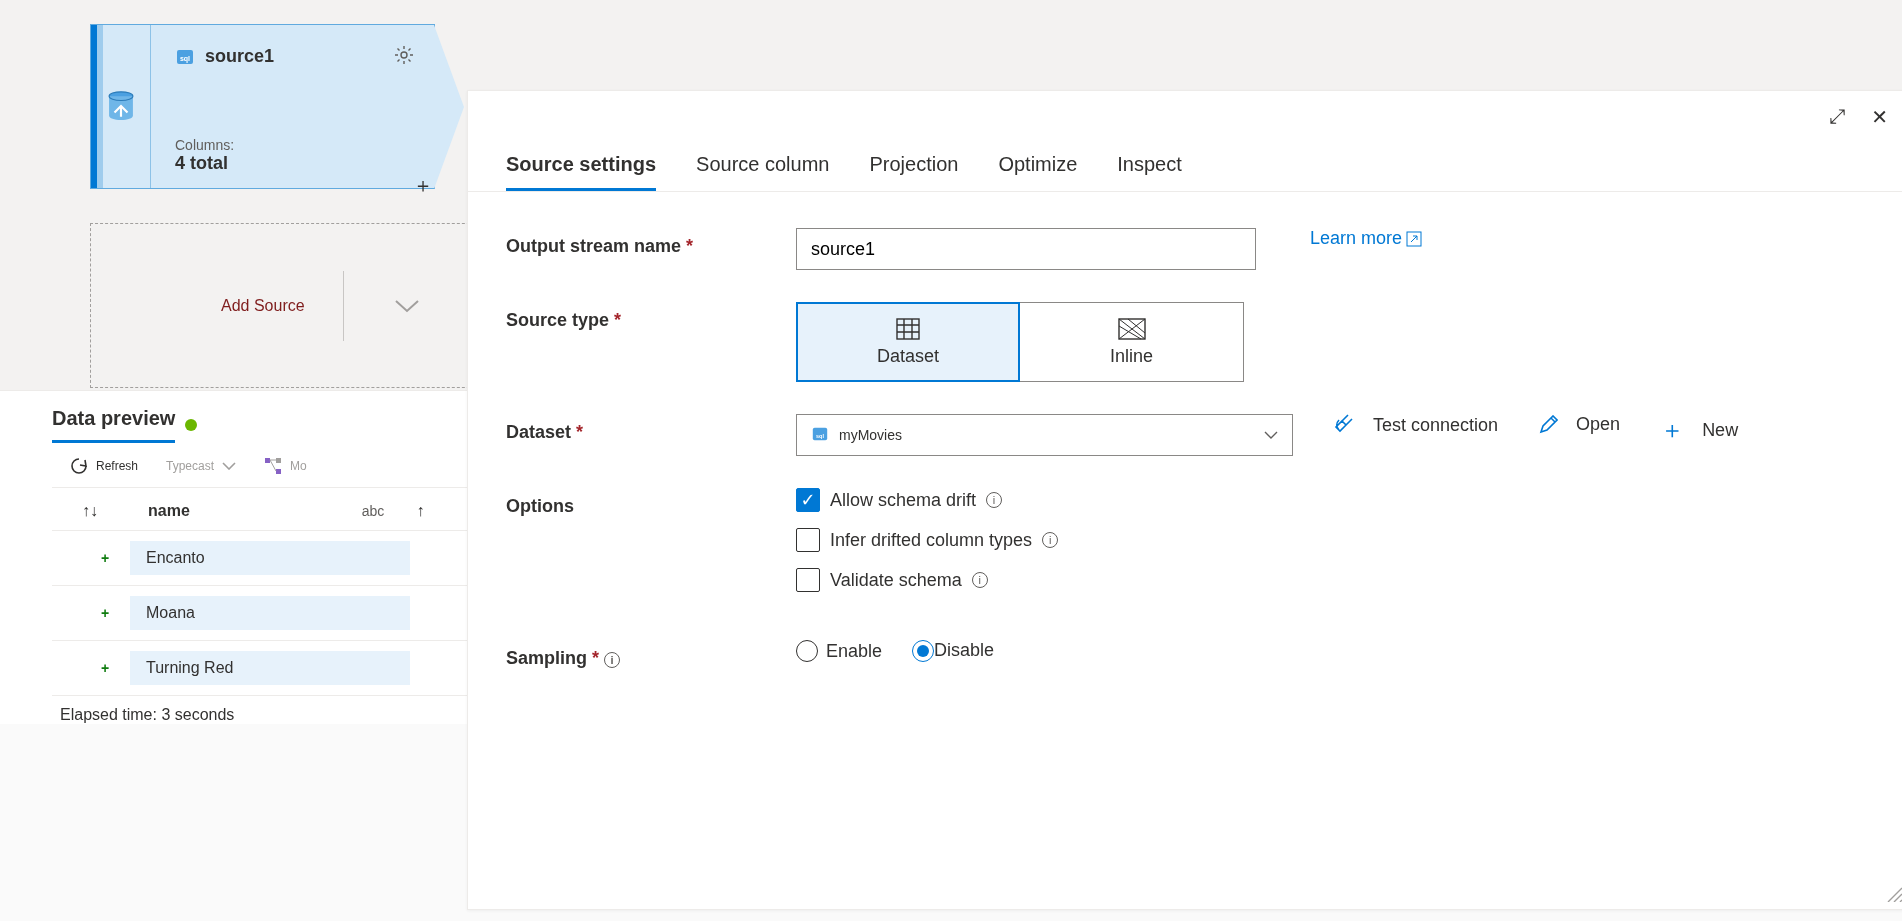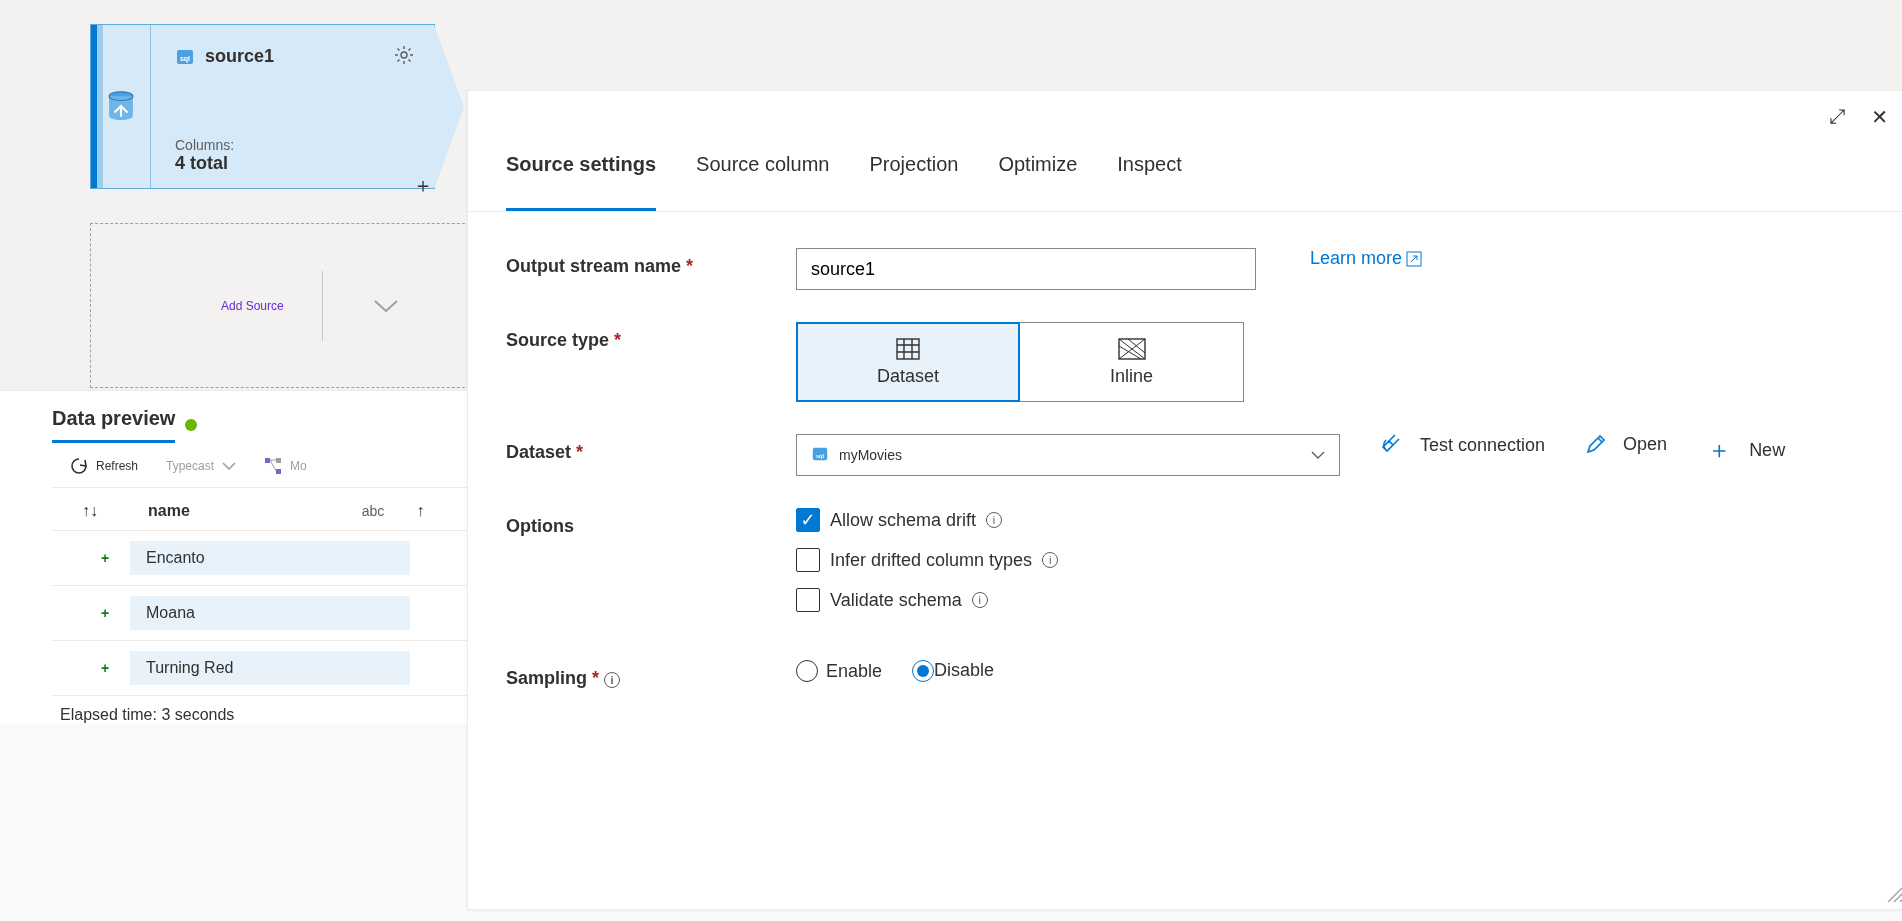--- a/index.html
+++ b/index.html
@@ -14,21 +14,21 @@
 .source-top-row { display: flex; align-items: center; gap: 10px; }
 .sql-icon { width: 20px; height: 20px; display: inline-block; }
 .source-title { font-weight: 600; font-size: 18px; }
 .gear { margin-left: auto; color: #605e5c; cursor: pointer; }
 .source-meta { display: flex; flex-direction: column; }
 .source-meta-label { color: #605e5c; font-size: 14px; }
 .source-meta-val { font-weight: 600; font-size: 18px; }
 .source-arrow { position: absolute; right: -30px; top: 0; width: 0; height: 0; border-top: 82px solid transparent; border-bottom: 82px solid transparent; border-left: 30px solid #d5e9f8; }
 .source-arrow::before { content: ""; position: absolute; right: 0; top: -83px; width: 0; height: 0; border-top: 83px solid transparent; border-bottom: 83px solid transparent; border-left: 31px solid #60aadf; z-index: -1; }
 .plus-add { position: absolute; left: 413px; top: 172px; font-size: 20px; color: #323130; cursor: pointer; font-weight: 300; }
-.add-source-box { width: 400px; height: 165px; margin-top: 34px; border: 1.5px dashed #a19f9d; display: flex; align-items: center; color: #6d28d9; font-size: 12px; padding-left: 130px; }
+.add-source-box { width: 400px; height: 165px; margin-top: 34px; border: 1.5px dashed #a19f9d; display: flex; align-items: center; color: #7f1d1d; font-size: 16px; padding-left: 130px; }
 .add-source-chevron { margin-left: 50px; width: 26px; height: 14px; }
 .add-source-box .sep { width: 1px; height: 70px; background: #c8c6c4; margin-left: 38px; }
 .data-preview { background: #fff; border-top: 1px solid #edebe9; padding: 16px 0 0 52px; }
 .dp-header { display: flex; align-items: center; gap: 10px; }
 .dp-title { font-size: 20px; font-weight: 600; border-bottom: 3px solid #0078d4; padding-bottom: 10px; }
 .dot-green { width: 12px; height: 12px; border-radius: 50%; background: #6bb700; }
 .dp-toolbar { display: flex; align-items: center; gap: 28px; padding: 14px 0 12px 18px; border-bottom: 1px solid #edebe9; }
 .dp-tool { display: flex; align-items: center; gap: 8px; color: #323130; font-size: 12px; }
 .dp-tool.muted { color: #a19f9d; }
 .dp-table-head { display: flex; align-items: center; gap: 32px; padding: 14px 0 10px 30px; border-bottom: 1px solid #edebe9; }
@@ -36,32 +36,32 @@
 .col-name { font-weight: 600; font-size: 16px; padding-left: 18px; }
 .abc { color: #605e5c; font-size: 14px; margin-left: 140px; }
 .dp-row { display: flex; align-items: center; padding: 10px 0 10px 28px; border-bottom: 1px solid #edebe9; }
 .dp-row .plus { color: #107c10; font-weight: bold; width: 50px; text-align: center; }
 .dp-row .cell { background: #e7f2fb; padding: 8px 16px; flex: 0 0 280px; font-size: 16px; }
 .elapsed { padding: 10px 0 0 8px; font-size: 16px; }
 .panel { position: absolute; left: 467px; top: 90px; width: 1440px; height: 820px; background: #fff; border: 1px solid #edebe9; box-shadow: 0 1px 3px rgba(0,0,0,0.05); }
 .panel-head { display: flex; justify-content: flex-end; gap: 26px; padding: 14px 18px 0 0; }
 .panel-head span { cursor: pointer; font-size: 20px; }
 .panel-tabs { display: flex; gap: 40px; padding: 24px 0 0 38px; border-bottom: 1px solid #edebe9; }
-.panel-tab { font-size: 20px; padding-bottom: 32px; color: #323130; cursor: pointer; }
+.panel-tab { font-size: 20px; padding-bottom: 12px; color: #323130; cursor: pointer; }
 .panel-tab.active { font-weight: 600; border-bottom: 3px solid #0078d4; }
 .panel-body { padding: 36px 40px 0 38px; display: flex; flex-direction: column; gap: 32px; }
 .form-row { display: flex; align-items: flex-start; gap: 40px; }
 .form-label { width: 250px; font-size: 18px; font-weight: 600; padding-top: 8px; }
 .req { color: #a4262c; }
 .text-input { border: 1px solid #8a8886; height: 42px; width: 460px; padding: 0 14px; font-size: 18px; }
 .learn-more { color: #0078d4; font-size: 18px; display: flex; align-items: center; gap: 4px; margin-left: 14px; }
 .toggle-group { display: flex; }
 .toggle-btn { width: 224px; height: 80px; border: 1px solid #8a8886; display: flex; flex-direction: column; align-items: center; justify-content: center; gap: 6px; font-size: 18px; cursor: pointer; }
 .toggle-btn.active { background: #e7f2fb; border: 2px solid #0078d4; }
-.dd { border: 1px solid #8a8886; height: 42px; width: 544px; display: flex; align-items: center; padding: 0 14px; gap: 10px; position: relative; }
+.dd { border: 1px solid #8a8886; height: 42px; width: 497px; display: flex; align-items: center; padding: 0 14px; gap: 10px; position: relative; }
 .dd .chev { margin-left: auto; }
 .link-action { display: flex; align-items: center; gap: 18px; font-size: 18px; color: #323130; cursor: pointer; }
 .link-action svg, .link-action .iconchar { color: #0078d4; }
 .checkbox-row { display: flex; align-items: center; gap: 10px; font-size: 18px; margin-bottom: 16px; }
 .checkbox { width: 24px; height: 24px; border: 1px solid #323130; border-radius: 2px; display: flex; align-items: center; justify-content: center; }
 .checkbox.checked { background: #0078d4; border-color: #0078d4; color: #fff; }
 .info-ic { width: 16px; height: 16px; border: 1px solid #605e5c; border-radius: 50%; font-size: 11px; display: inline-flex; align-items: center; justify-content: center; color: #605e5c; }
 .radio-row { display: flex; align-items: center; gap: 30px; font-size: 18px; }
 .radio { width: 22px; height: 22px; border: 1.5px solid #323130; border-radius: 50%; display: inline-flex; align-items: center; justify-content: center; }
 .radio.sel::after { content: ""; width: 12px; height: 12px; background: #0078d4; border-radius: 50%; }

